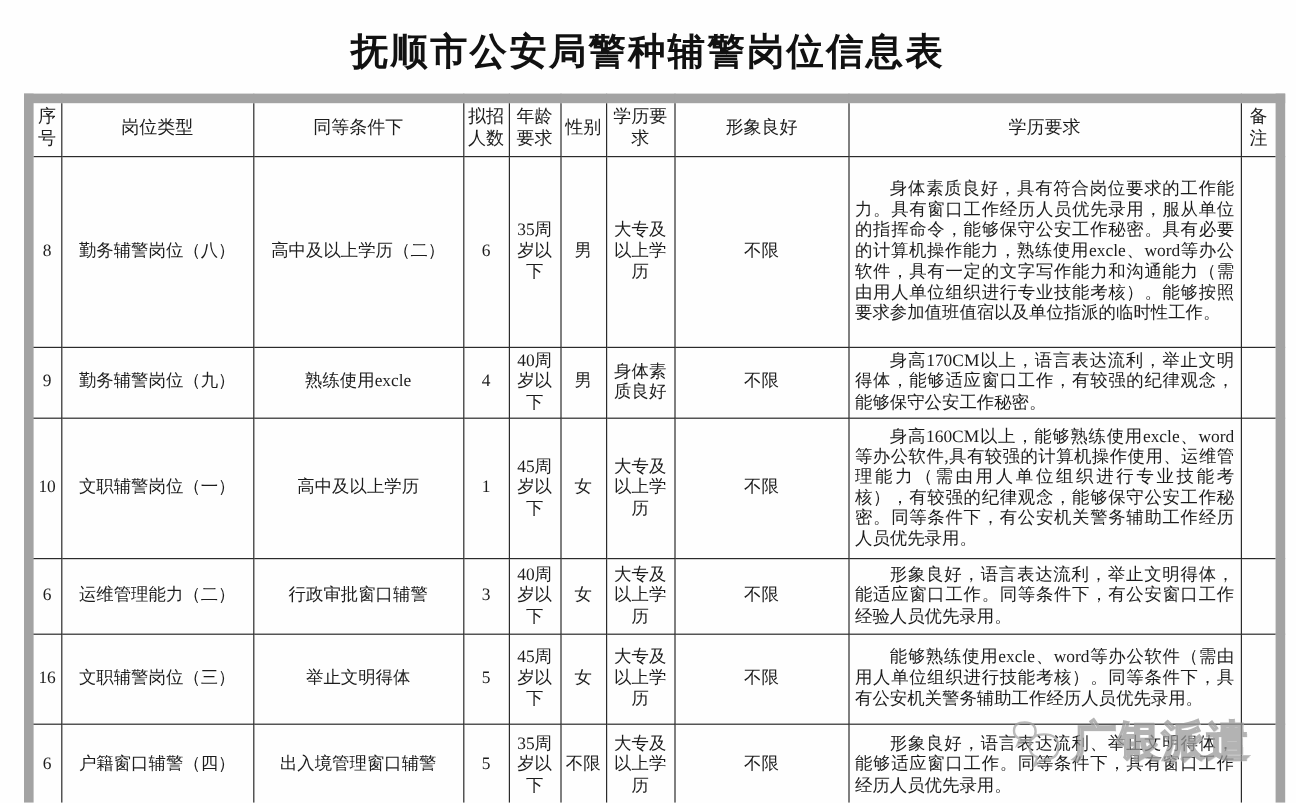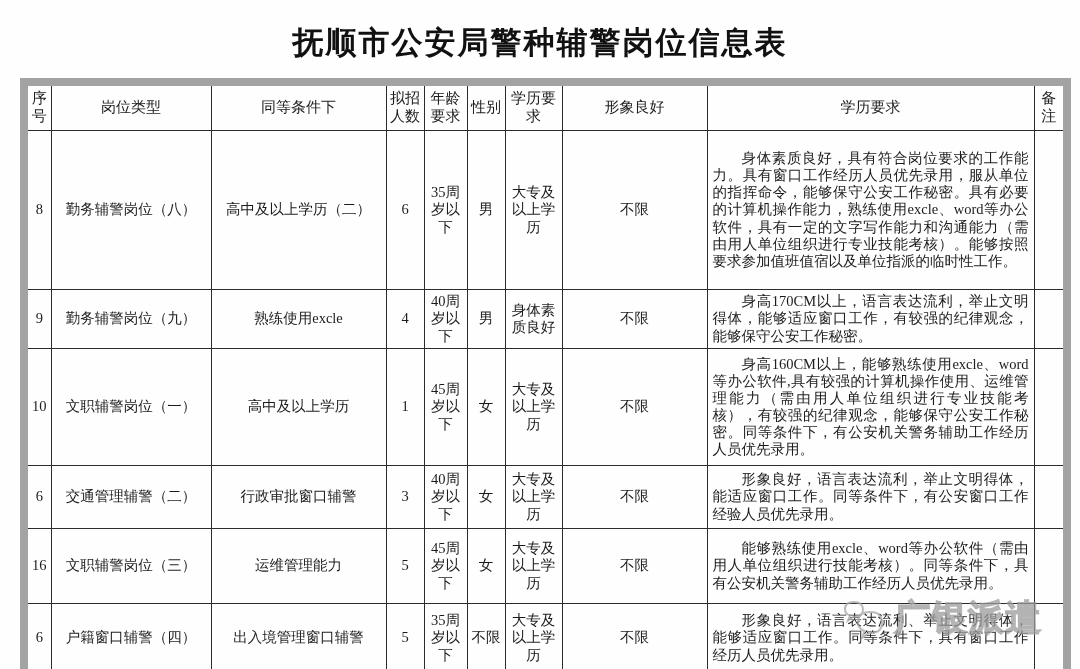--- a/index.html
+++ b/index.html
@@ -150,34 +150,34 @@
           <td class="col-rs">1</td>
           <td class="col-nl">45周岁以下</td>
           <td class="col-xb">女</td>
           <td class="col-xl">大专及以上学历</td>
           <td class="col-zy">不限</td>
           <td class="col-yq">身高160CM以上，能够熟练使用excle、word等办公软件,具有较强的计算机操作使用、运维管理能力（需由用人单位组织进行专业技能考核），有较强的纪律观念，能够保守公安工作秘密。同等条件下，有公安机关警务辅助工作经历人员优先录用。</td>
           <td class="col-bz"></td>
         </tr>
         <tr>
           <td class="col-xh">6</td>
-          <td class="col-lx">交通管理辅警（二）</td>
+          <td class="col-lx">运维管理能力（二）</td>
           <td class="col-mc">行政审批窗口辅警</td>
           <td class="col-rs">3</td>
           <td class="col-nl">40周岁以下</td>
           <td class="col-xb">女</td>
           <td class="col-xl">大专及以上学历</td>
           <td class="col-zy">不限</td>
           <td class="col-yq">形象良好，语言表达流利，举止文明得体，能适应窗口工作。同等条件下，有公安窗口工作经验人员优先录用。</td>
           <td class="col-bz"></td>
         </tr>
         <tr>
           <td class="col-xh">16</td>
           <td class="col-lx">文职辅警岗位（三）</td>
-          <td class="col-mc">运维管理能力</td>
+          <td class="col-mc">举止文明得体</td>
           <td class="col-rs">5</td>
           <td class="col-nl">45周岁以下</td>
           <td class="col-xb">女</td>
           <td class="col-xl">大专及以上学历</td>
           <td class="col-zy">不限</td>
           <td class="col-yq">能够熟练使用excle、word等办公软件（需由用人单位组织进行技能考核）。同等条件下，具有公安机关警务辅助工作经历人员优先录用。</td>
           <td class="col-bz"></td>
         </tr>
         <tr>
           <td class="col-xh">6</td>

